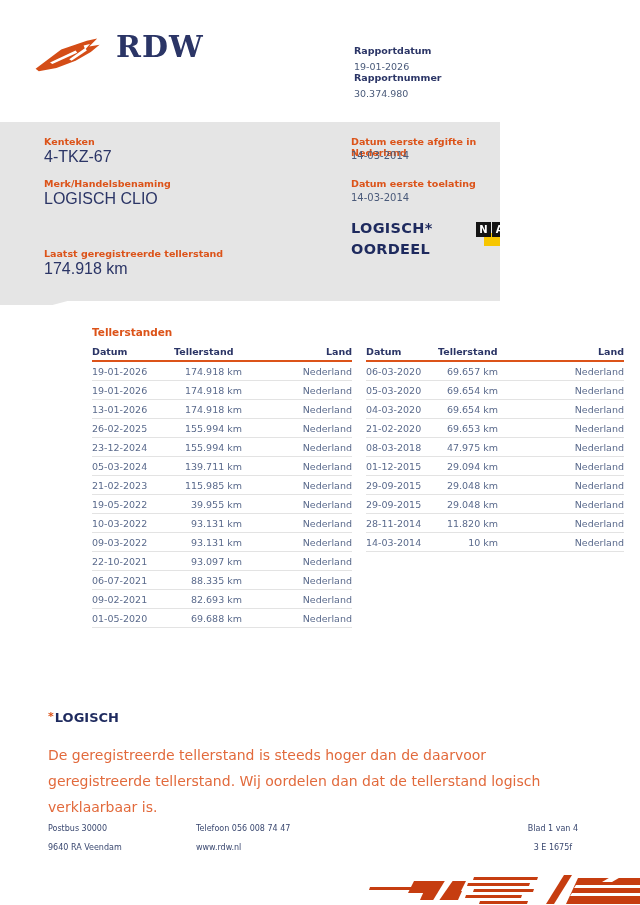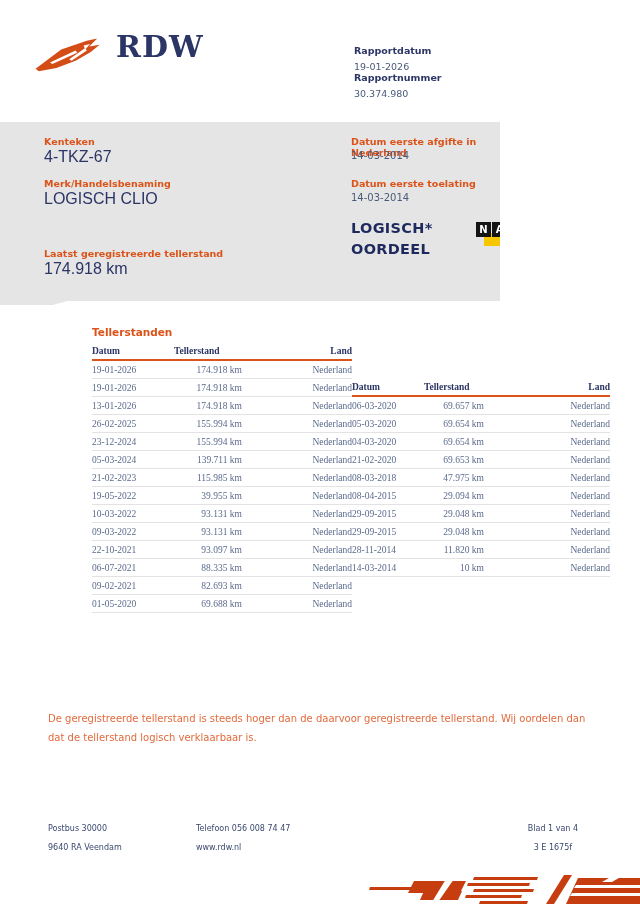--- a/index.html
+++ b/index.html
@@ -39,37 +39,37 @@
   .nap{position:absolute;left:476px;top:98px;width:72px;height:30px;}
   .nap-yellow{position:absolute;left:8px;top:13px;width:60px;height:13px;background:#f7c600;}
   .nap-squares{position:absolute;left:0;top:2px;display:flex;gap:1px;}
   .nap-sq{width:15px;height:15px;background:#141414;color:#fff;font-size:10px;font-weight:bold;
     display:flex;align-items:center;justify-content:center;}
   .nap-check{width:15px;height:15px;background:#ffffff;color:#3ba935;font-size:12px;font-weight:bold;
     display:flex;align-items:center;justify-content:center;}
   
   .tables{position:absolute;left:48px;top:326px;width:532px;margin-left:44px;}
   .tables-title{font-size:10.5px;font-weight:bold;color:#dc5319;margin-bottom:8px;}
-  .tables-row{display:flex;gap:0;align-items:center;font-family:Liberation Serif, serif;}
+  .tables-row{display:flex;gap:14px;align-items:flex-start;}
   .mtable{font-size:9.5px;color:#5a6a8c;}
   .mtable.left{width:260px;}
   .mtable.right{width:258px;}
   .thead{display:flex;font-weight:bold;color:#2b3566;border-bottom:2px solid #dc5319;padding-bottom:3px;}
   .trow{display:flex;padding:4px 0 3px 0;border-bottom:1px solid #e3e3e3;}
   .c0{text-align:left;}
   .c1{text-align:right;}
   .c2{flex:1;text-align:right;}
   .left .c0{width:82px;}  .left .c1{width:68px;}
   .right .c0{width:72px;} .right .c1{width:60px;}
   .thead .c1{text-align:left;}
   
   .note{position:absolute;left:48px;top:710px;width:540px;}
   .note-head{font-size:13px;font-weight:bold;color:#1e2a5e;}
   .note-star{color:#dc5319;font-size:11px;vertical-align:2px;margin-right:1px;}
-  .note-body{font-size:10px;color:#e26a3c;line-height:1.85;margin-top:0;}
+  .note-body{font-size:14px;color:#e26a3c;line-height:1.85;margin-top:18px;}
   
   .footer{position:absolute;left:0;top:824px;width:640px;font-size:8px;color:#3a4870;}
   .f-col1{position:absolute;left:48px;}
   .f-col2{position:absolute;left:196px;}
   .f-col3{position:absolute;right:62px;text-align:center;}
   .f-line{margin-bottom:10px;white-space:nowrap;}
   
   .deco{position:absolute;right:0;bottom:0;width:278px;height:32px;}
 </style>
 </head>
@@ -240,21 +240,21 @@
             <div class="c0">21-02-2020</div>
             <div class="c1">69.653 km</div>
             <div class="c2">Nederland</div>
           </div>
           <div class="trow">
             <div class="c0">08-03-2018</div>
             <div class="c1">47.975 km</div>
             <div class="c2">Nederland</div>
           </div>
           <div class="trow">
-            <div class="c0">08-04-2015</div>
+            <div class="c0">01-12-2015</div>
             <div class="c1">29.094 km</div>
             <div class="c2">Nederland</div>
           </div>
           <div class="trow">
             <div class="c0">29-09-2015</div>
             <div class="c1">29.048 km</div>
             <div class="c2">Nederland</div>
           </div>
           <div class="trow">
             <div class="c0">29-09-2015</div>
@@ -270,20 +270,21 @@
             <div class="c0">14-03-2014</div>
             <div class="c1">10 km</div>
             <div class="c2">Nederland</div>
           </div>
         </div>
     </div>
   </div>
 </div>
 
 <div class="note">
+  <div class="note-head"><span class="note-star">*</span><span>LOGISCH</span></div>
   <div class="note-body">De geregistreerde tellerstand is steeds hoger dan de daarvoor geregistreerde tellerstand. Wij oordelen dan dat de tellerstand logisch verklaarbaar is.</div>
 </div>
 
 <div class="footer">
   <div class="f-col1">
     <div class="f-line">Postbus 30000</div>
     <div class="f-line">9640 RA Veendam</div>
   </div>
   <div class="f-col2">
     <div class="f-line">Telefoon 056 008 74 47</div>

